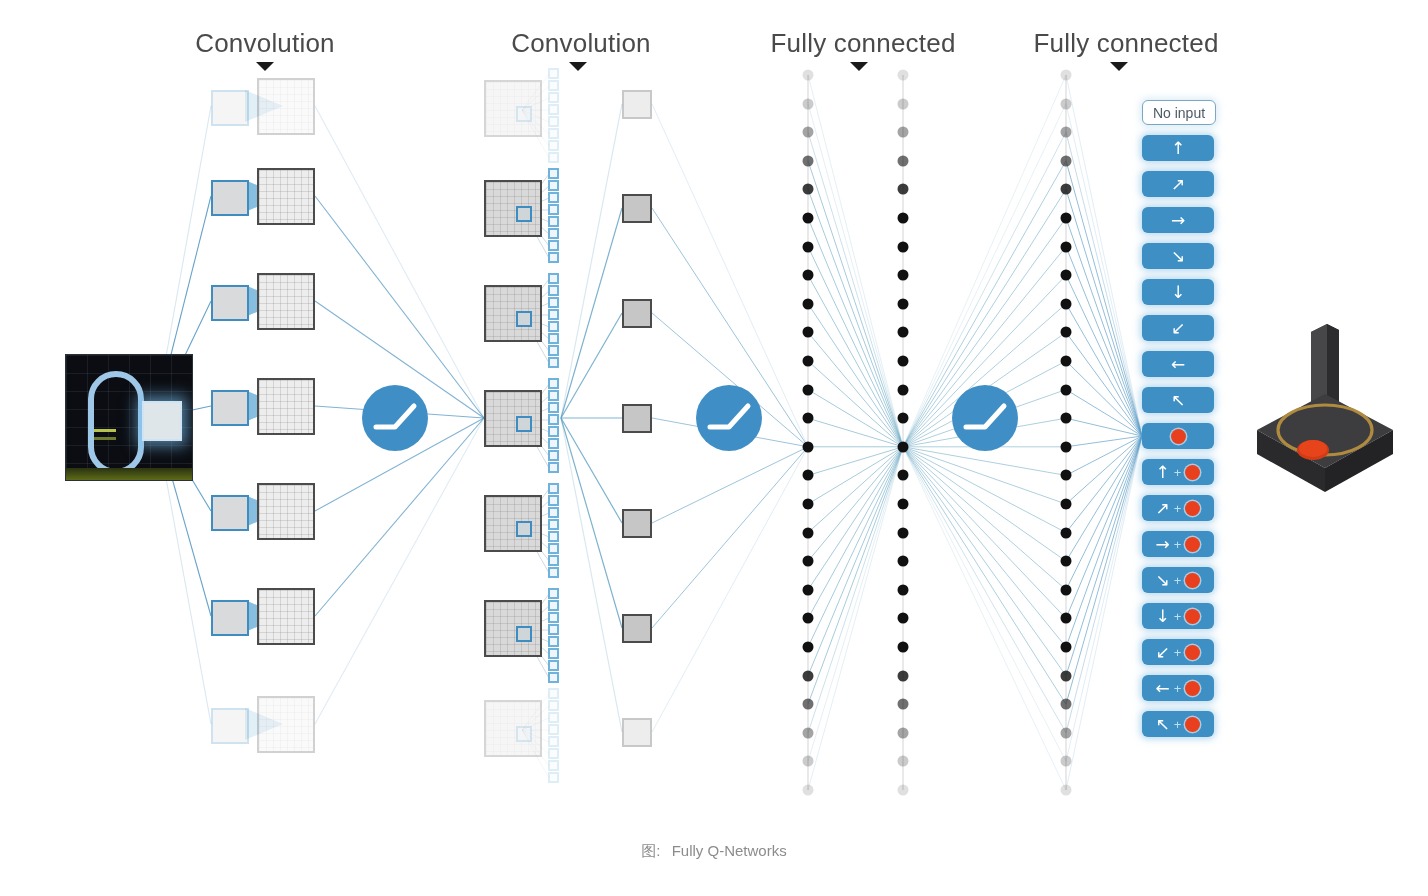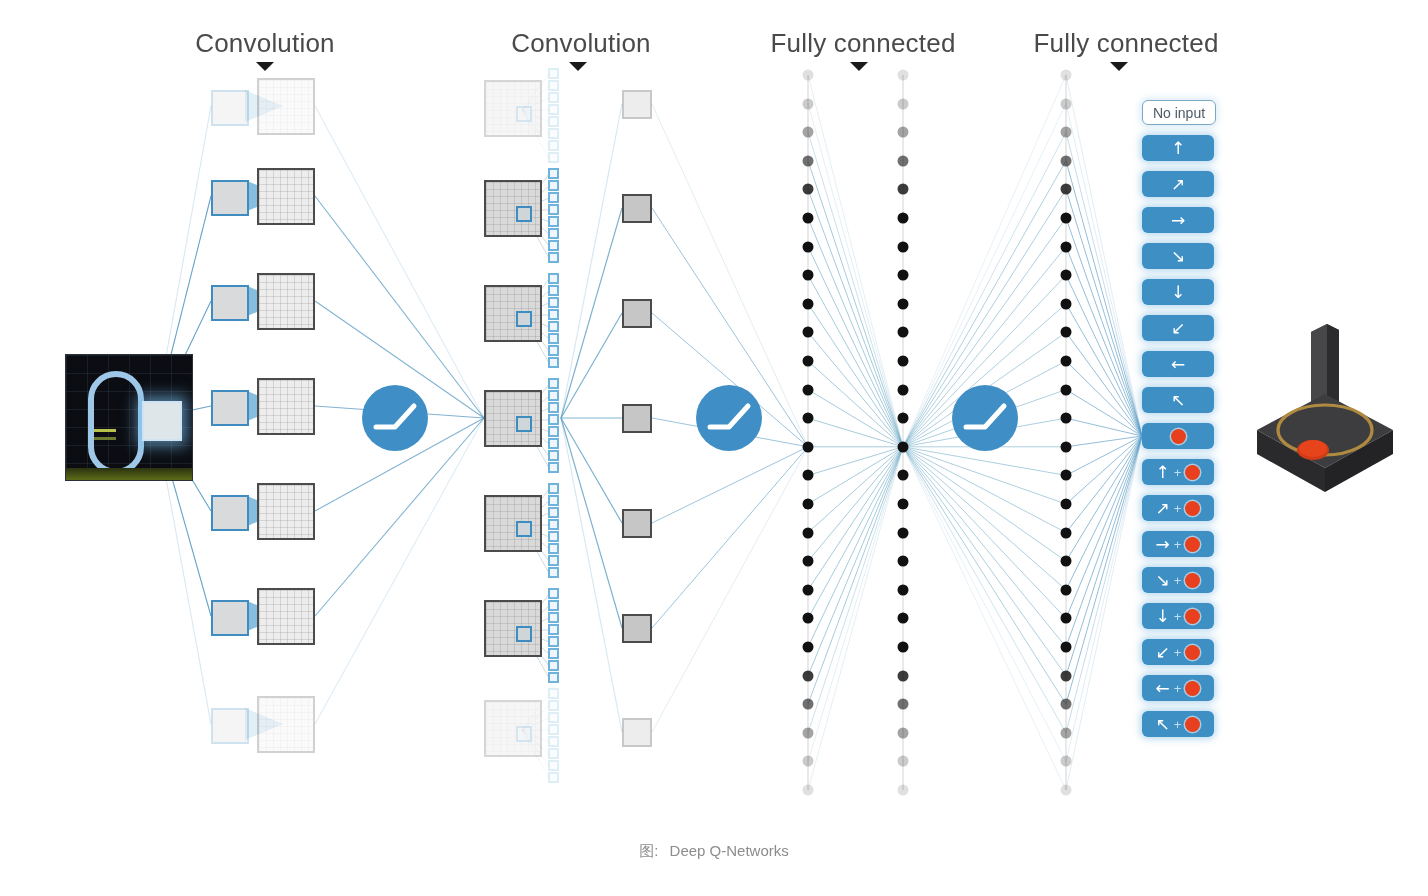--- a/index.html
+++ b/index.html
@@ -765,16 +765,16 @@
 
       <ellipse cx="82" cy="120" rx="47" ry="25" fill="none" stroke="#b08a3e" stroke-width="3.2"></ellipse>
 
       <ellipse cx="70" cy="140" rx="16" ry="10" fill="#d13c16"></ellipse>
       <ellipse cx="70" cy="138.5" rx="14" ry="8.4" fill="#e8441c"></ellipse>
     </svg>
   </div>
 
   <div id="caption">
     <span class="cap-label">图:</span>
-    <span>Deep Q-Networks</span>
+    <span>Fully Q-Networks</span>
   </div>
 
 </div>
 
 </body></html>

